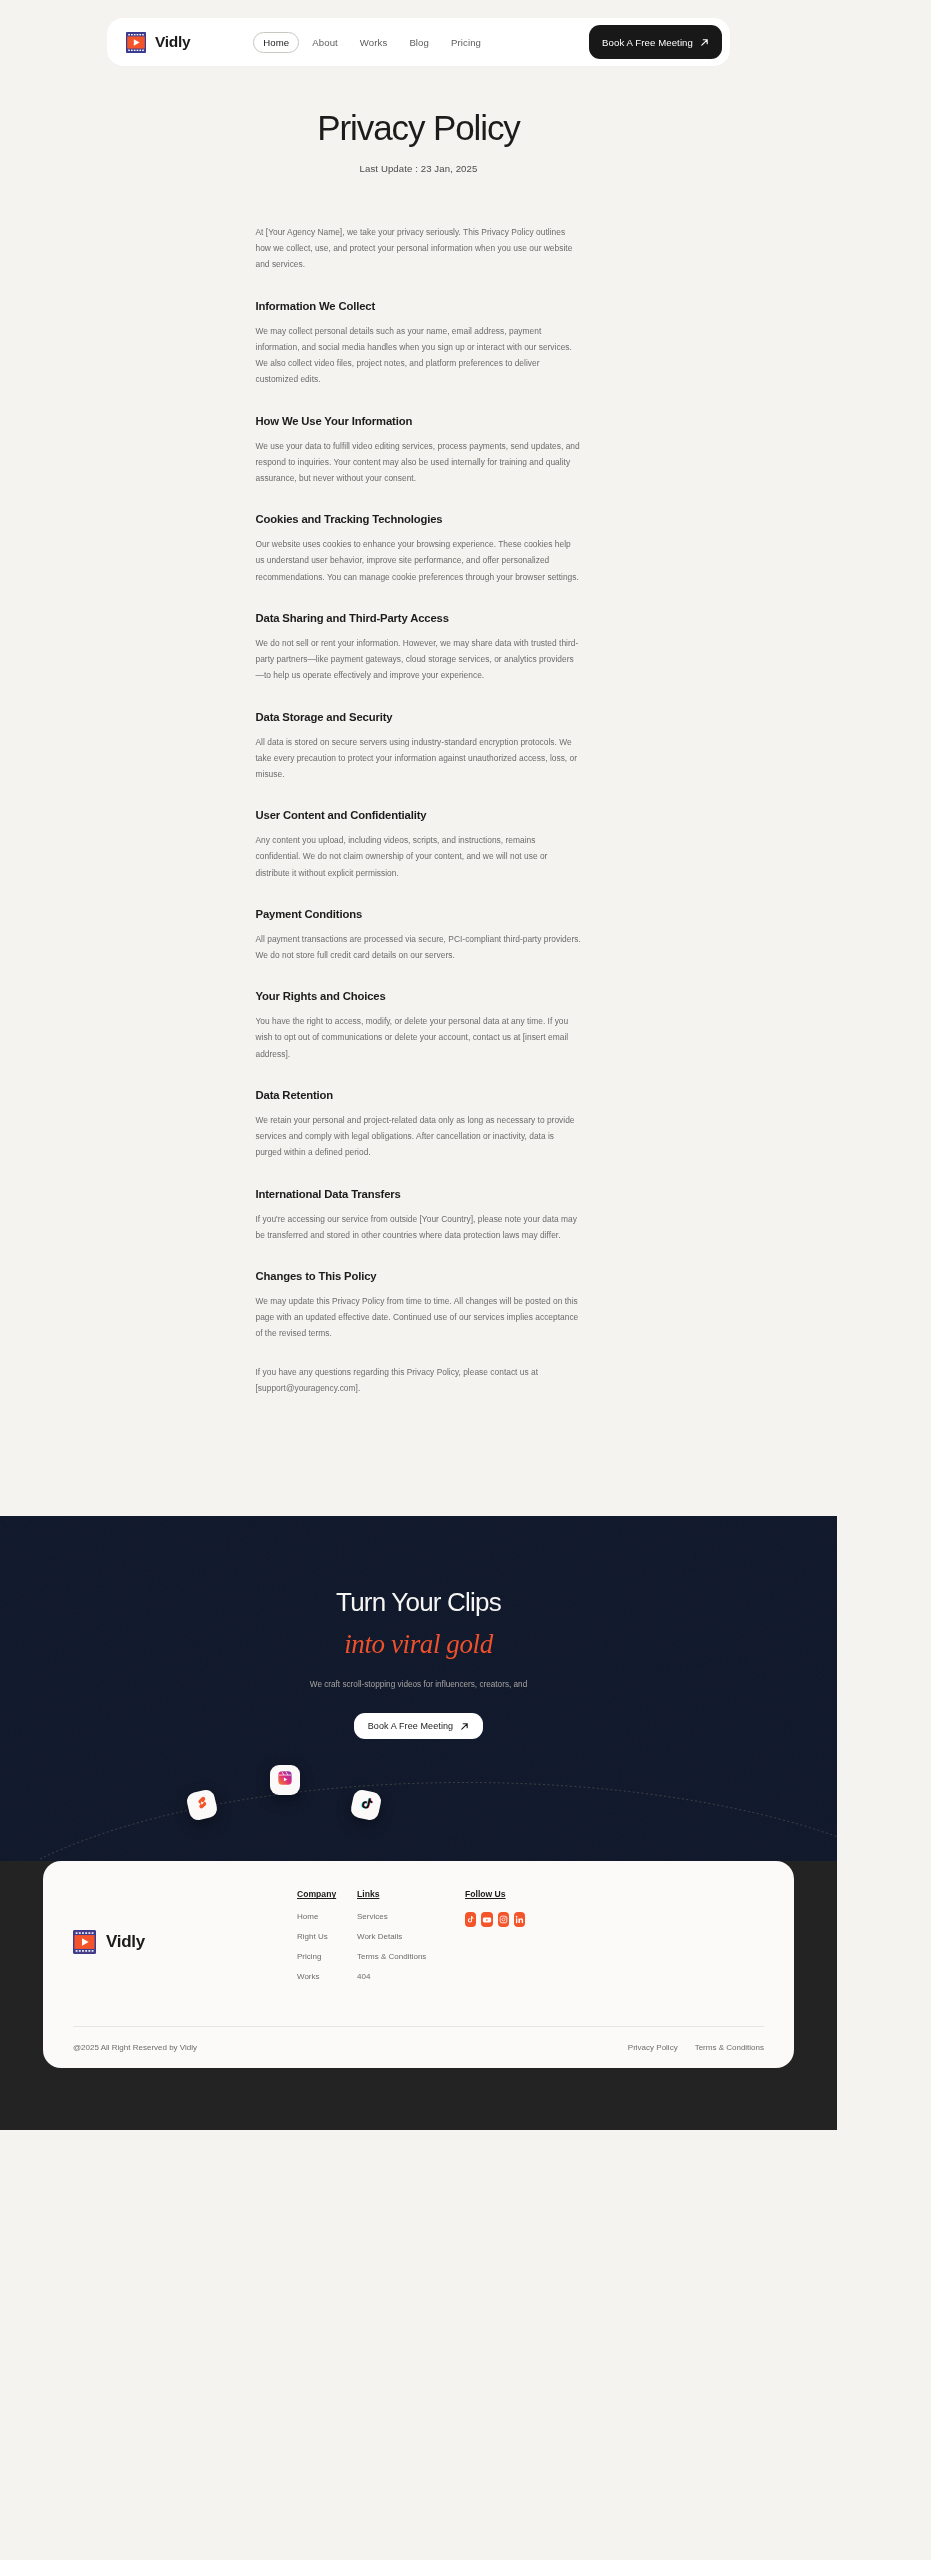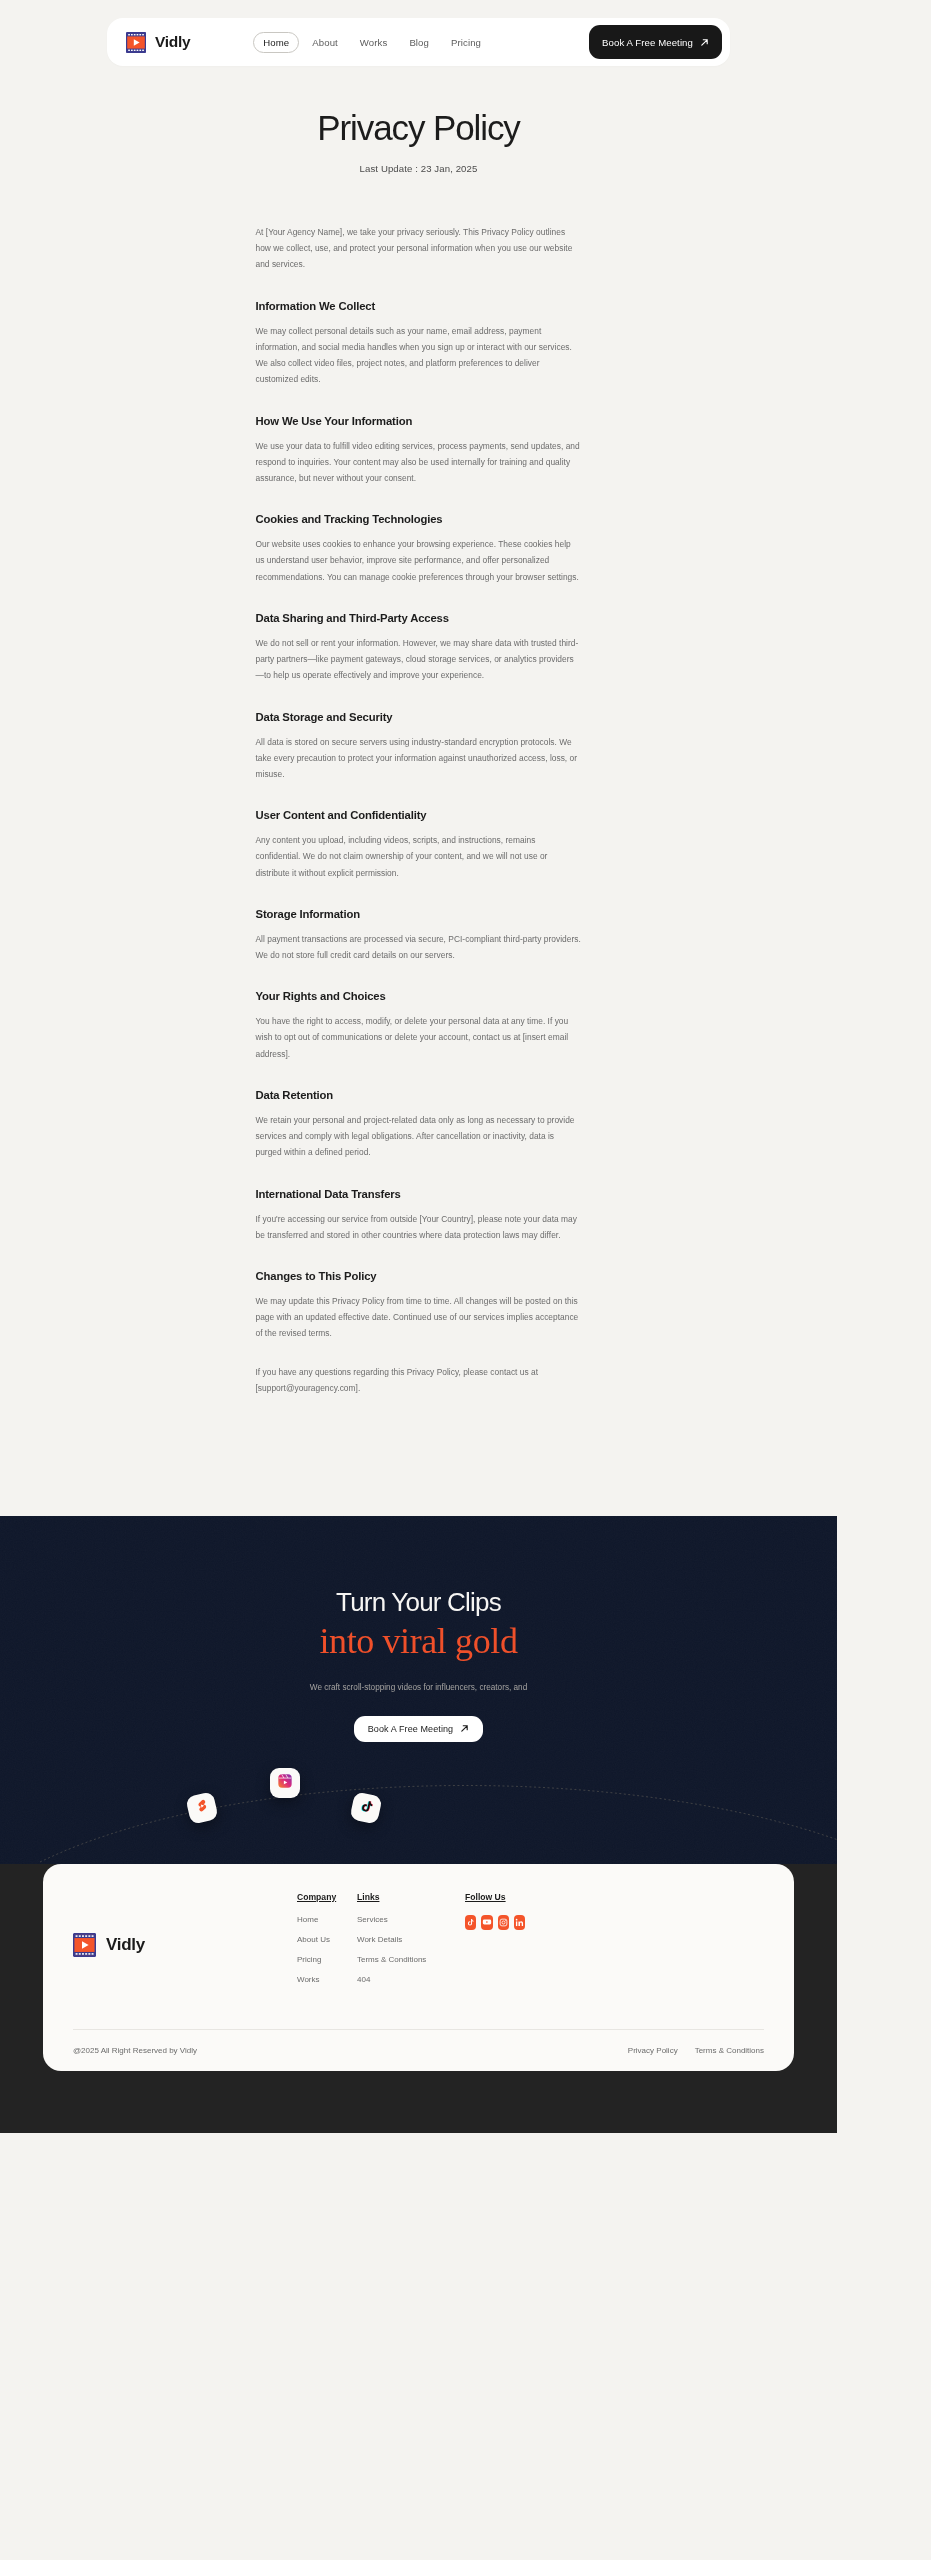--- a/index.html
+++ b/index.html
@@ -66,22 +66,22 @@
     padding-top:72px;
     overflow:hidden;
   }
   .noise { position:absolute; inset:0; opacity:.5; pointer-events:none; }
   .dark-inner { position:relative; text-align:center; }
   .big-head {
     font-size:26px; color:#f6f5f3; font-weight:400; letter-spacing:-.8px; line-height:1.12;
   }
   .big-head-italic {
     font-family:"Liberation Serif", serif;
-    color:#f0502a; font-size:36px; letter-spacing:-.4px;
-    display:block; margin-top:4px;
+    font-style:italic; color:#f0502a; font-size:27px; letter-spacing:-.4px;
+    display:block; margin-top:12px;
   }
   .dark-sub {
     font-size:8.2px; color:#a6a4a1; line-height:1.95; margin-top:18px;
   }
   .cta-light {
     margin:20px auto 0 auto;
     background:#fff; color:#1b1b1b; border:none; border-radius:11px;
     height:26px; padding:0 14px; display:inline-flex; align-items:center; gap:7px;
     font-size:9px; font-family:"Liberation Sans",sans-serif; cursor:pointer;
     letter-spacing:.1px;
@@ -202,21 +202,21 @@
 
     <h2>Data Sharing and Third-Party Access</h2>
     <p>We do not sell or rent your information. However, we may share data with trusted third-party partners—like payment gateways, cloud storage services, or analytics providers—to help us operate effectively and improve your experience.</p>
 
     <h2>Data Storage and Security</h2>
     <p>All data is stored on secure servers using industry-standard encryption protocols. We take every precaution to protect your information against unauthorized access, loss, or misuse.</p>
 
     <h2>User Content and Confidentiality</h2>
     <p>Any content you upload, including videos, scripts, and instructions, remains confidential. We do not claim ownership of your content, and we will not use or distribute it without explicit permission.</p>
 
-    <h2>Storage Information</h2>
+    <h2>Payment Conditions</h2>
     <p>All payment transactions are processed via secure, PCI-compliant third-party providers. We do not store full credit card details on our servers.</p>
 
     <h2>Your Rights and Choices</h2>
     <p>You have the right to access, modify, or delete your personal data at any time. If you wish to opt out of communications or delete your account, contact us at [insert email address].</p>
 
     <h2>Data Retention</h2>
     <p>We retain your personal and project-related data only as long as necessary to provide services and comply with legal obligations. After cancellation or inactivity, data is purged within a defined period.</p>
 
     <h2>International Data Transfers</h2>
     <p>If you're accessing our service from outside [Your Country], please note your data may be transferred and stored in other countries where data protection laws may differ.</p>
@@ -325,21 +325,21 @@
                 <path d="M7.8 7.2 L13.6 10.5 L7.8 13.8 Z" fill="#ffffff"></path>
               </svg>
             </span>
             <span class="brand-name">Vidly</span>
           </div>
 
           <div class="fcol company">
             <div class="fcol-title">Company</div>
             <ul>
               <li>Home</li>
-              <li>About Us</li>
+              <li>Right Us</li>
               <li>Pricing</li>
               <li>Works</li>
             </ul>
           </div>
 
           <div class="fcol links">
             <div class="fcol-title">Links</div>
             <ul>
               <li>Services</li>
               <li>Work Details</li>

